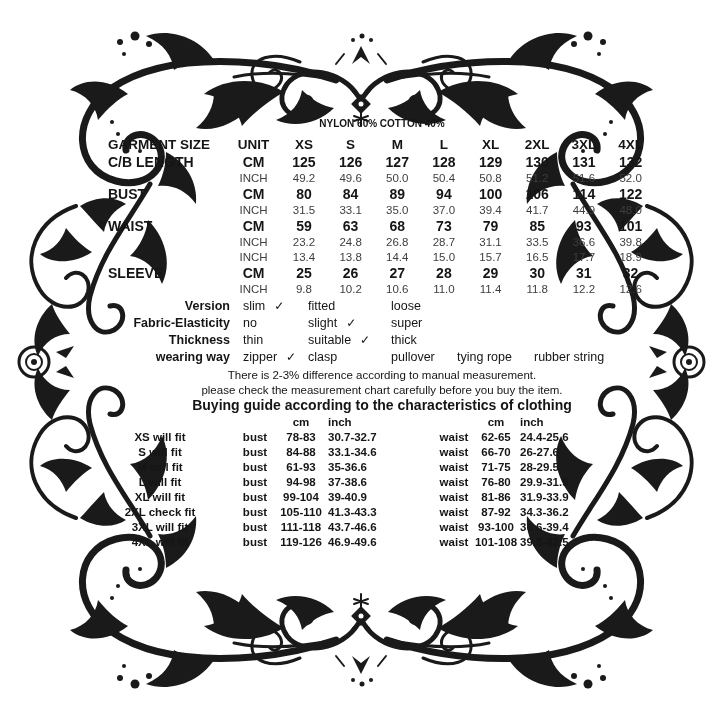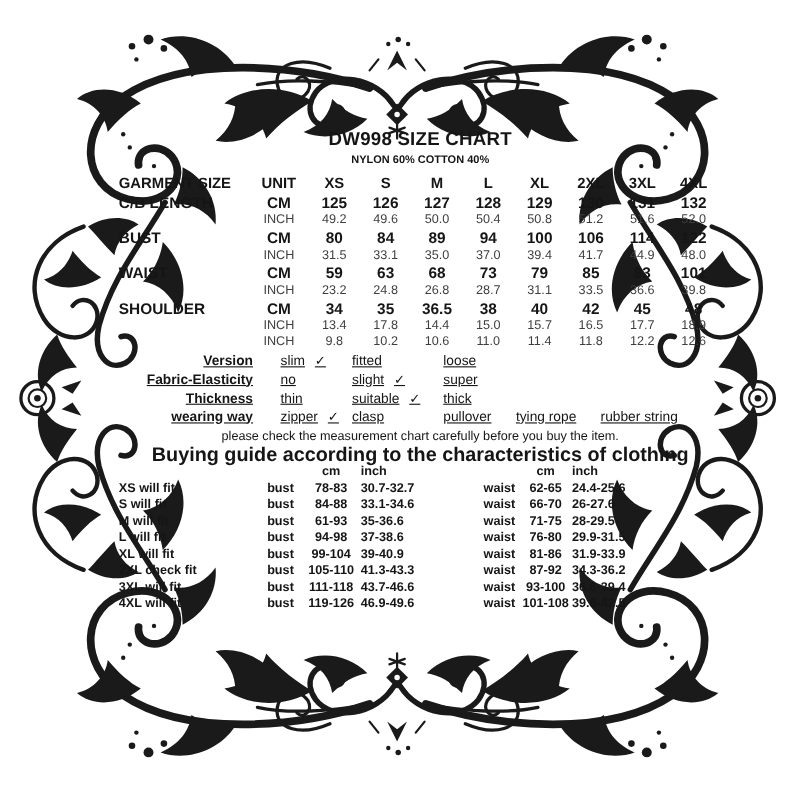--- a/index.html
+++ b/index.html
@@ -22,40 +22,40 @@
   .title{font-size:17px; font-weight:bold; text-align:center; line-height:22px; letter-spacing:.2px;}
   .subtitle{font-size:10px; font-weight:bold; text-align:center; line-height:16px;}
 
   table.size-table{border-collapse:collapse; table-layout:fixed; width:546px; margin-top:4px;}
   .size-table th,.size-table td{padding:0; text-align:center; font-weight:bold; white-space:nowrap; overflow:visible;}
   .size-table .hrow th{font-size:13.5px; line-height:18px;}
   .size-table .cm-row td{font-size:14px; line-height:17px;}
   .size-table .inch-row td{font-size:11.5px; line-height:15px; font-weight:normal; color:var(--muted);}
   .size-table .lab{text-align:left;margin-left:15px;}
 
-  .attrs{margin-top:0px;text-decoration:underline;}
+  .attrs{margin-top:0px;}
   .attr-row{display:flex; align-items:center; height:17px;}
   .attr-label{width:122px; text-align:right; font-weight:bold; font-size:12.5px; white-space:nowrap;}
   .attr-opts{display:flex; margin-left:13px;}
   .attr-opt{display:flex; align-items:center; font-size:12.5px; white-space:nowrap;}
-  .attr-opt:nth-child(1){width:65px;margin-left:12px;}
+  .attr-opt:nth-child(1){width:65px;}
   .attr-opt:nth-child(2){width:67px;}
   .attr-opt:nth-child(3){width:66px;padding-left:16px;}
   .attr-opt:nth-child(4){width:77px;}
   .attr-opt:nth-child(5){width:95px;}
   .check{margin-left:9px; font-size:12px; line-height:12px;}
 
   .notes{margin-top:3px; text-align:center;}
   .note{font-size:11.5px; line-height:14.5px;}
-  .guide-title{font-size:18px; font-weight:bold; text-align:center; line-height:17px;}
+  .guide-title{font-size:14px; font-weight:bold; text-align:center; line-height:17px;}
 
   .guide{margin-top:0px;}
   .g-row{display:flex; align-items:center; height:15px; font-size:11.5px; font-weight:bold; white-space:nowrap;}
   .g-head{height:15px;}
-  .g-size{width:104px; text-align:left;}
+  .g-size{width:104px; text-align:center;}
   .g-bust-label{width:34px; margin-left:26px; text-align:center;}
   .g-bust-cm{width:50px; margin-left:4px; text-align:center;}
   .g-bust-inch{width:80px; margin-left:2px; text-align:left;}
   .g-waist-label{width:36px; margin-left:28px; text-align:center;}
   .g-waist-cm{width:44px; margin-left:2px; text-align:center;}
   .g-waist-inch{width:86px; margin-left:2px; text-align:left;}
 </style>
 </head>
 <body>
 
@@ -122,21 +122,20 @@
     <use href="#corner" transform="translate(723,0) scale(-1,1)"></use>
     <use href="#corner" transform="translate(0,720) scale(1,-1)"></use>
     <use href="#corner" transform="translate(723,720) scale(-1,-1)"></use>
     <use href="#sidechain"></use>
     <use href="#sidechain" transform="translate(723,0) scale(-1,1)"></use>
     <use href="#topcenter"></use>
     <use href="#topcenter" transform="translate(0,720) scale(1,-1)"></use>
   </svg>
 
   <div class="content">
-    <div class="title">DW998 SIZE CHART</div>
     <div class="subtitle">NYLON 60% COTTON 40%</div>
 
     <table class="size-table">
       <colgroup>
         <col style="width:118px">
           <col style="width:54px">
         <col style="width:46.5px">
           <col style="width:46.5px">
           <col style="width:46.5px">
           <col style="width:46.5px">
@@ -225,43 +224,43 @@
             <td>INCH</td>
             <td>23.2</td>
             <td>24.8</td>
             <td>26.8</td>
             <td>28.7</td>
             <td>31.1</td>
             <td>33.5</td>
             <td>36.6</td>
             <td>39.8</td>
           </tr>
-          <tr class="cm-row">
-            <td class="lab">SHOULDER</td>
-            <td>CM</td>
-            <td>34</td>
-            <td>35</td>
-            <td>36.5</td>
-            <td>38</td>
-            <td>40</td>
-            <td>42</td>
-            <td>45</td>
-            <td>48</td>
-          </tr>
           <tr class="inch-row">
             <td class="lab"></td>
             <td>INCH</td>
             <td>13.4</td>
-            <td>17.8</td>
+            <td>13.8</td>
             <td>14.4</td>
             <td>15.0</td>
             <td>15.7</td>
             <td>16.5</td>
             <td>17.7</td>
             <td>18.9</td>
+          </tr>
+          <tr class="cm-row">
+            <td class="lab">SLEEVE</td>
+            <td>CM</td>
+            <td>25</td>
+            <td>26</td>
+            <td>27</td>
+            <td>28</td>
+            <td>29</td>
+            <td>30</td>
+            <td>31</td>
+            <td>32</td>
           </tr>
           <tr class="inch-row">
             <td class="lab"></td>
             <td>INCH</td>
             <td>9.8</td>
             <td>10.2</td>
             <td>10.6</td>
             <td>11.0</td>
             <td>11.4</td>
             <td>11.8</td>
@@ -334,20 +333,21 @@
               <span>tying rope</span>
             </div>
             <div class="attr-opt">
               <span>rubber string</span>
             </div>
           </div>
         </div>
       </div>
 
     <div class="notes">
+      <div class="note">There is 2-3% difference according to manual measurement.</div>
       <div class="note">please check the measurement chart carefully before you buy the item.</div>
     </div>
 
     <div class="guide-title">Buying guide according to the characteristics of clothing</div>
     <div class="guide" id="guide">
         <div class="g-row g-head">
           <div class="g-size"></div>
           <div class="g-bust-label"></div>
           <div class="g-bust-cm">cm</div>
           <div class="g-bust-inch">inch</div>

